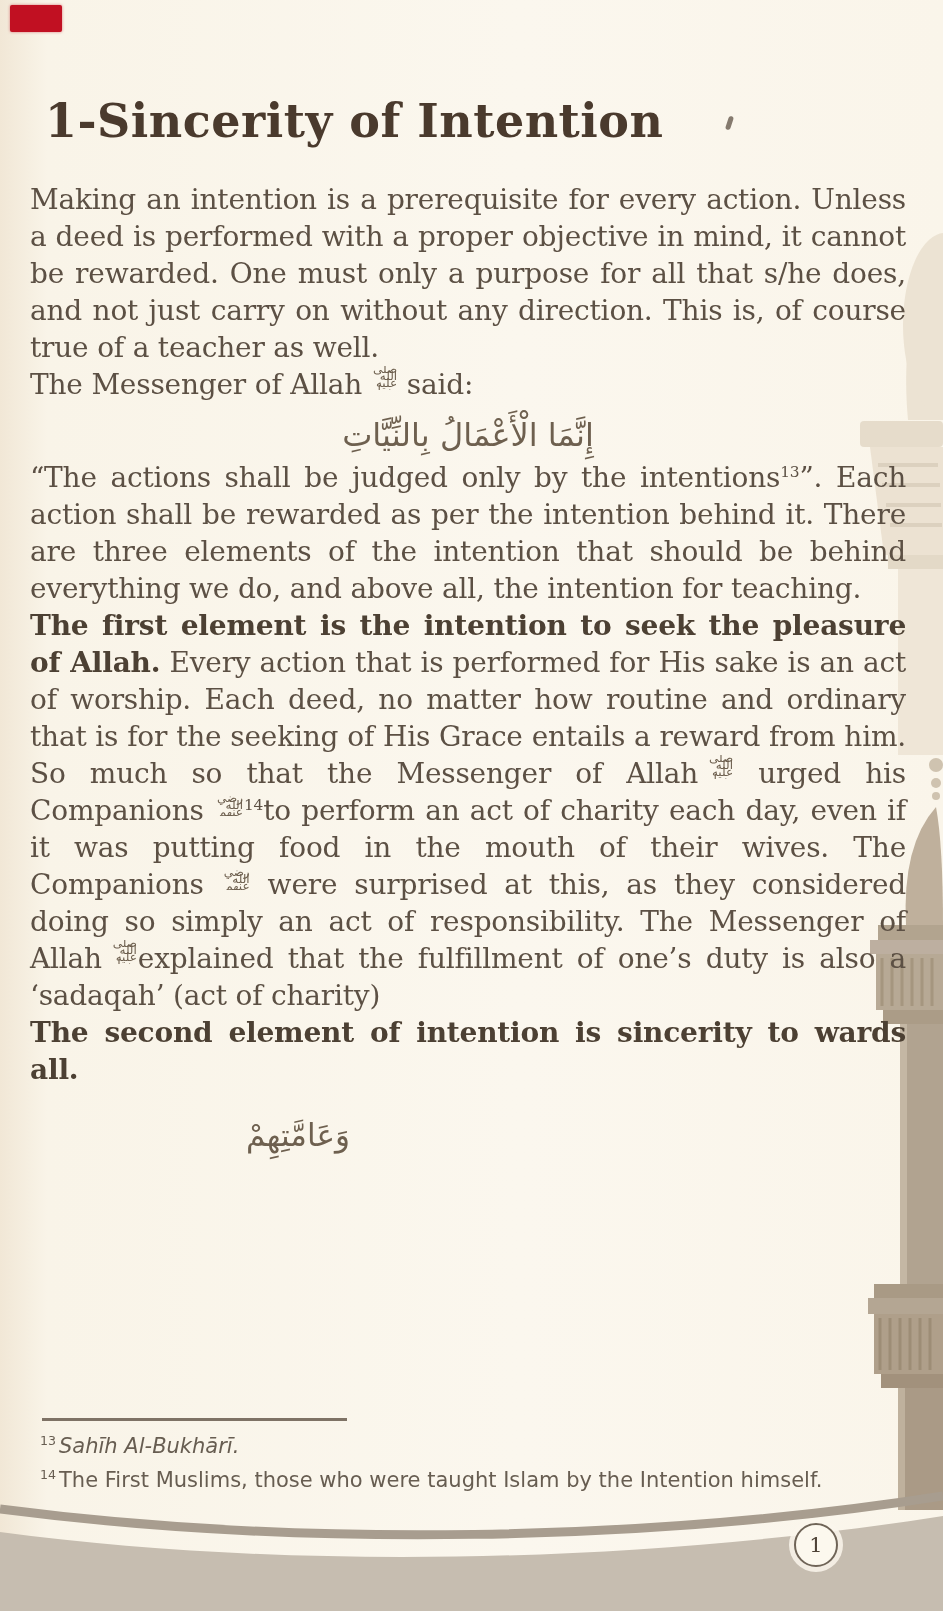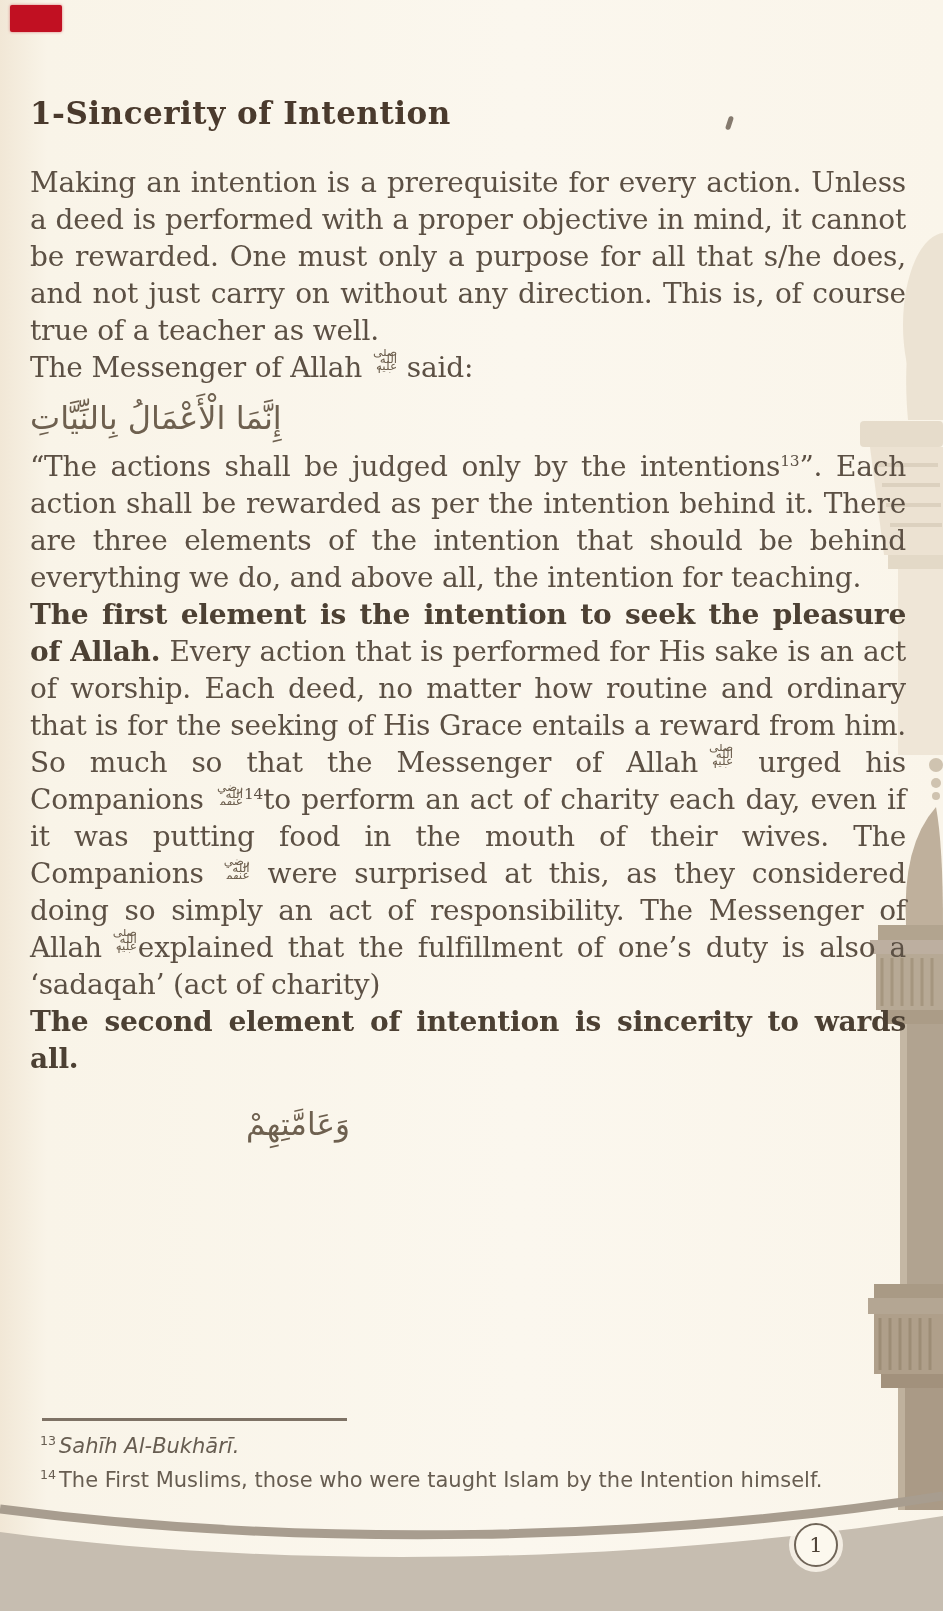--- a/index.html
+++ b/index.html
@@ -38,22 +38,22 @@
   }
 
   
   .content {
     position:absolute; left:30px; top:96px;
     width:876px;
     z-index:3;
     color:#5c5044;
   }
   h1.title {
-    margin:0 0 34px 0;
-    font-size:31px; line-height:1.1;
+    margin:0 0 34px 15px;
+    font-size:46px; line-height:1.1;
     font-weight:bold;
     color:#4a3a2d;
     letter-spacing:.5px;
   }
   .body p {
     margin:0;
     font-size:28px;
     line-height:37px;
     text-align:justify;
     letter-spacing:-.2px;
@@ -72,25 +72,25 @@
     overflow:hidden;
     text-align:right;
     color:#6d5f4e;
     vertical-align:4px;
     margin:0 1px;
   }
   .ra { width:28px; }
 
   .arabic1 {
     direction:rtl;
-    text-align:left;
+    text-align:center;
     font-family:"DejaVu Sans", sans-serif;
     font-size:32px; line-height:1.5;
     color:#6e604f;
-    margin:8px 0 6px 0;
+    margin:8px 0 0 0;
   }
   .arabic2 {
     direction:rtl;
     font-family:"DejaVu Sans", sans-serif;
     color:#6e604f;
     margin-top:14px;
   }
   .arabic2 .l1 {
     font-size:31px; line-height:1.5;
     text-align:center;

